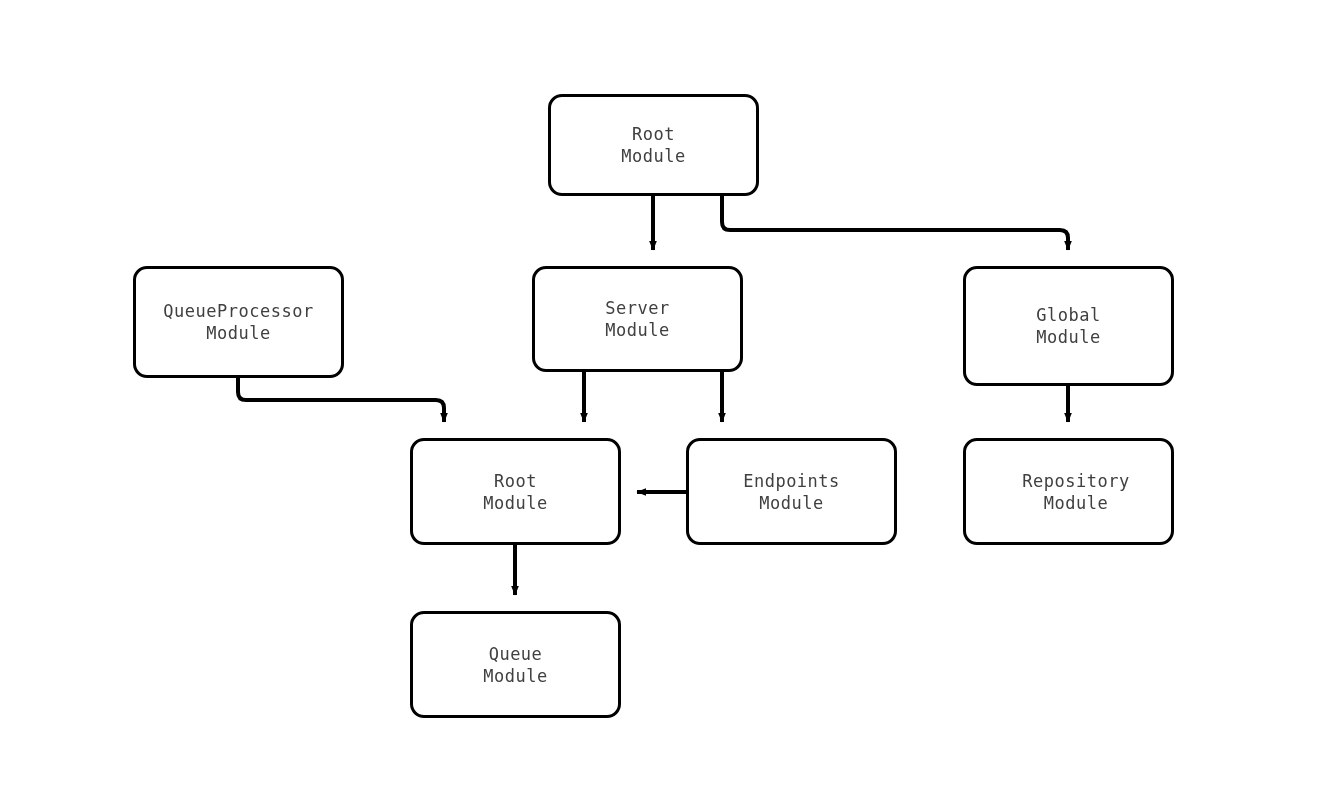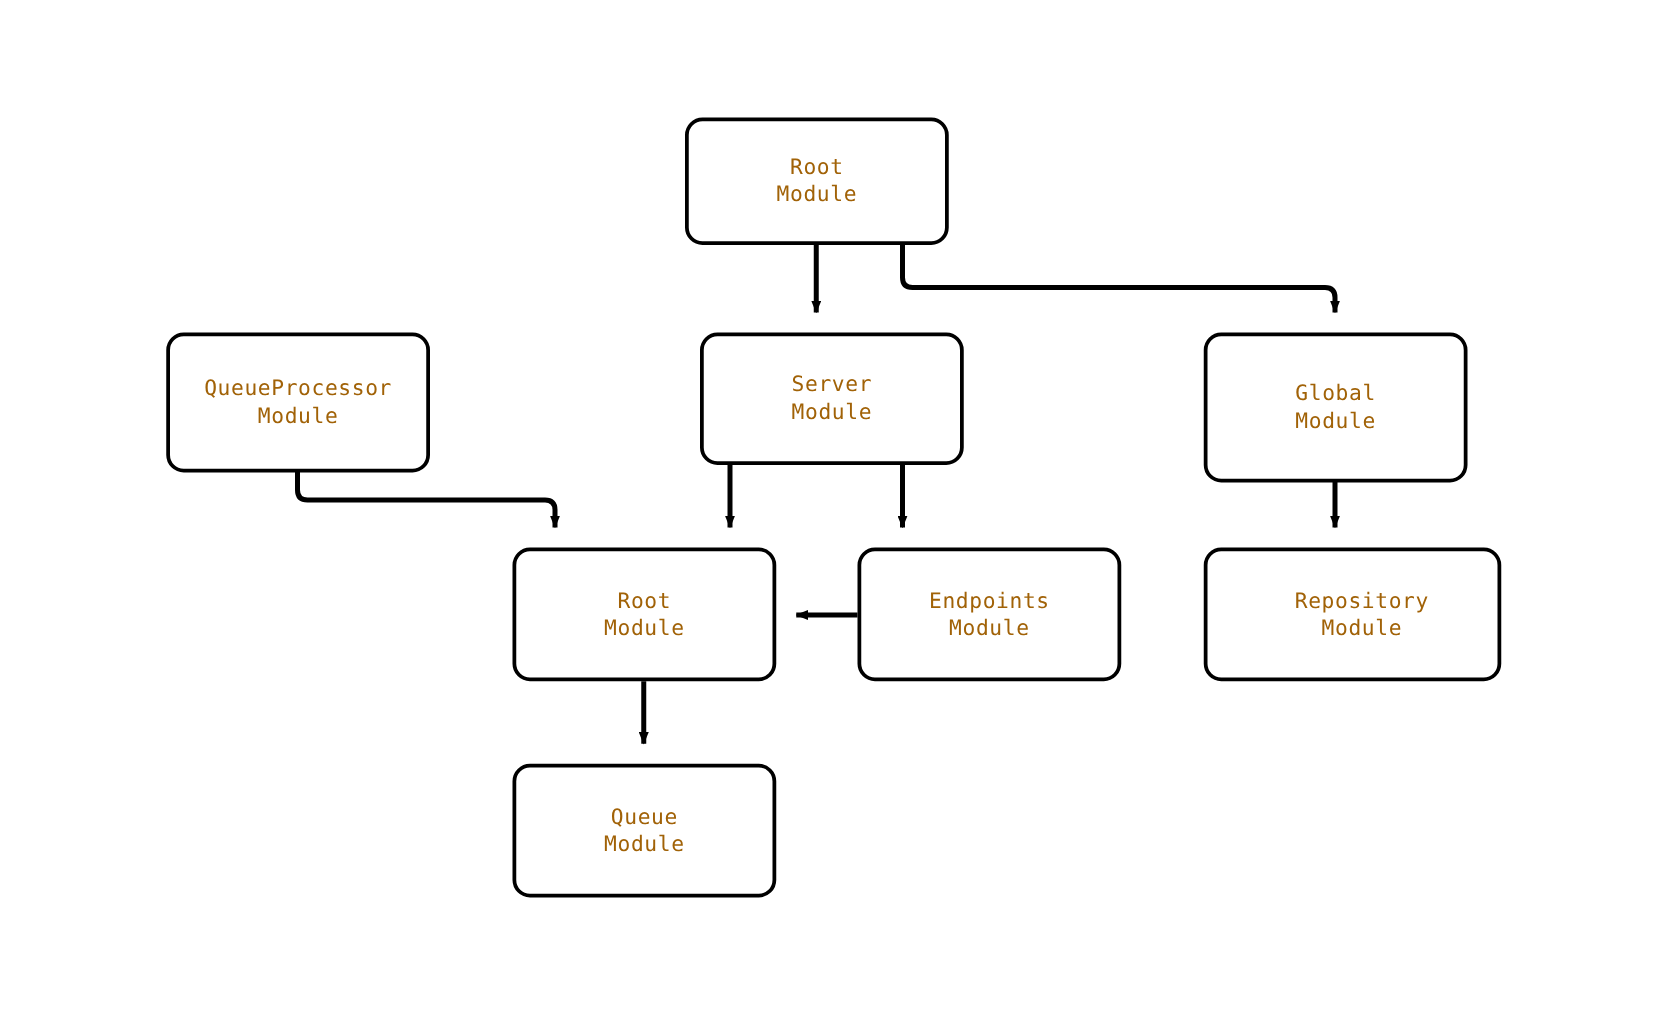--- a/index.html
+++ b/index.html
@@ -34,21 +34,21 @@
     border-radius: 14px;
     display: flex;
     flex-direction: column;
     align-items: center;
     justify-content: center;
     z-index: 2;
   }
   .node .node-line {
     display: block;
     text-align: center;
-    color: #a16207;
+    color: #404040;
     font-size: 17px;
     line-height: 22px;
     letter-spacing: 0.5px;
     white-space: pre;
   }
 </style>
 </head>
 <body>
 
 <div id="diagram-root">
@@ -83,41 +83,41 @@
   <div class="node" style="left: 548px; top: 94px; width: 211px; height: 102px;">
     <span class="node-line">Root</span>
     <span class="node-line">Module</span>
   </div>
 
   <div class="node" style="left: 133px; top: 266px; width: 211px; height: 112px;">
     <span class="node-line">QueueProcessor</span>
     <span class="node-line">Module</span>
   </div>
 
-  <div class="node" style="left: 560px; top: 266px; width: 211px; height: 106px;">
+  <div class="node" style="left: 532px; top: 266px; width: 211px; height: 106px;">
     <span class="node-line">Server</span>
     <span class="node-line">Module</span>
   </div>
 
   <div class="node" style="left: 963px; top: 266px; width: 211px; height: 120px;">
     <span class="node-line">Global</span>
     <span class="node-line">Module</span>
   </div>
 
   <div class="node" style="left: 410px; top: 438px; width: 211px; height: 107px;">
     <span class="node-line">Root</span>
     <span class="node-line">Module</span>
   </div>
 
   <div class="node" style="left: 686px; top: 438px; width: 211px; height: 107px;">
     <span class="node-line">Endpoints</span>
     <span class="node-line">Module</span>
   </div>
 
-  <div class="node" style="left: 963px; top: 438px; width: 238px; height: 107px; padding-left: 15px;">
+  <div class="node" style="left: 963px; top: 438px; width: 211px; height: 107px; padding-left: 15px;">
     <span class="node-line">Repository</span>
     <span class="node-line">Module</span>
   </div>
 
   <div class="node" style="left: 410px; top: 611px; width: 211px; height: 107px; justify-content: center;">
     <span class="node-line">Queue</span>
     <span class="node-line">Module</span>
   </div>
 
 </div>

